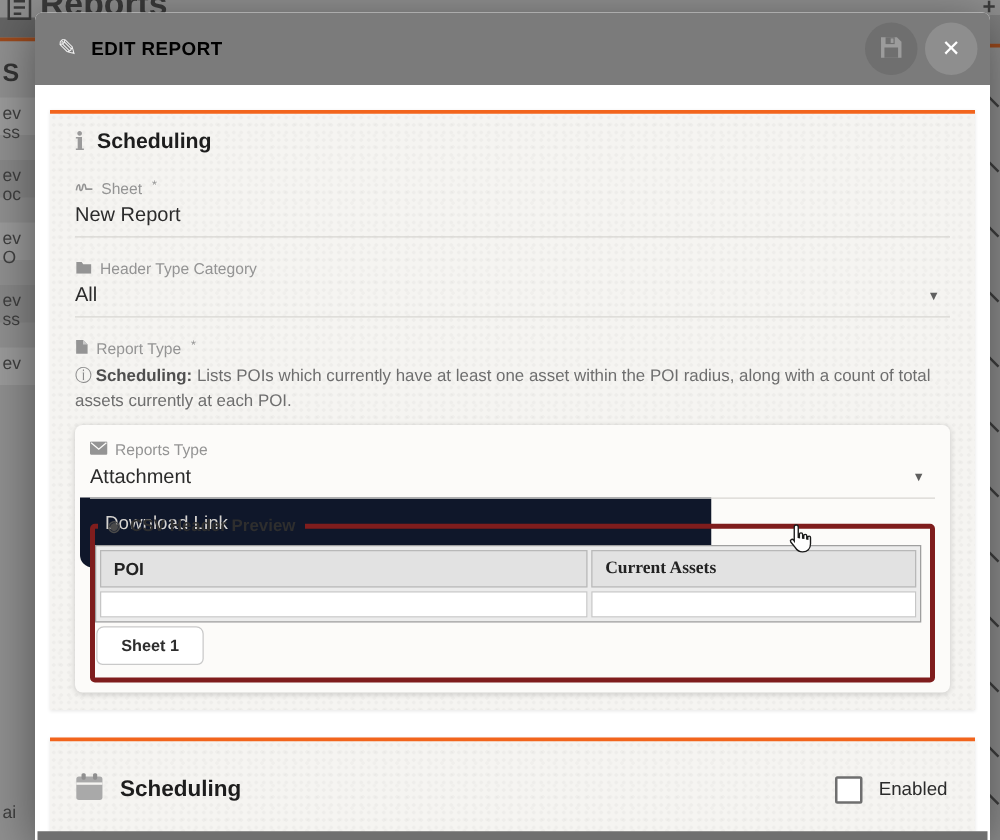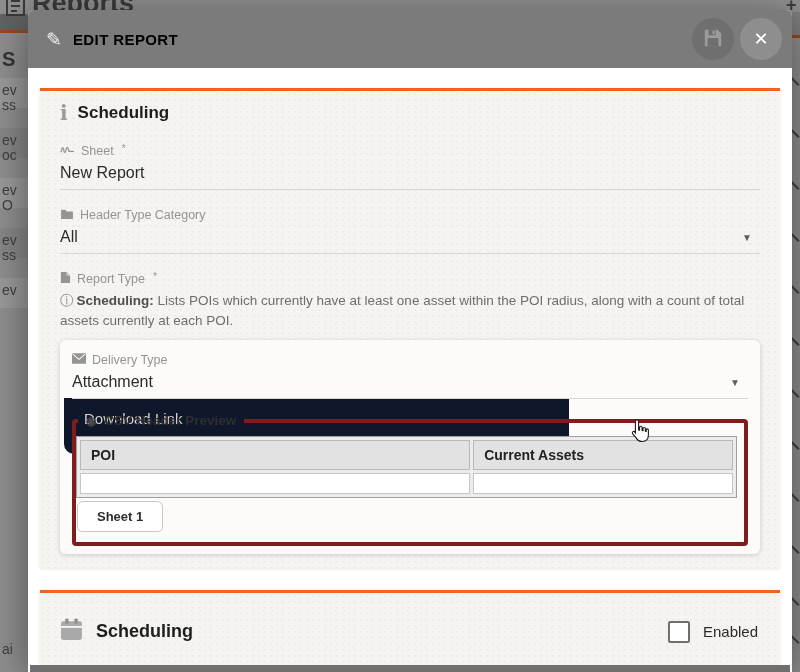--- a/index.html
+++ b/index.html
@@ -91,21 +91,21 @@
     padding:6px 0 8px;
   }
   fieldset.csv-fs legend { padding:0 8px; margin-left:2px; font-size:13.5px; font-weight:bold; color:#2e2e2e; }
   .eye-icon { color:#4a4a4a; font-size:12px; margin-right:4px; }
 
   table.csv-table { width:99%; border:1px solid #9f9f9f; border-collapse:separate;
     border-spacing:3px; background:#ececec; margin-top:2px; }
   table.csv-table th { background:#e2e2e2; border:1px solid #b8b8b8; text-align:left;
     font-size:14px; color:#222; padding:6px 10px; }
   table.csv-table td { background:#fff; border:1px solid #c6c6c6; height:21px; }
-  th.col-poi { width:60%; } th.col-assets { width:40%; }
+  th.col-poi { width:60%; } th.col-assets { width:40%;font-family:Liberation Serif, serif; }
 
   .sheet-tab { display:inline-block; margin:3px 0 2px 1px; padding:7px 19px; background:#fff;
     border:1px solid #c9c9c9; border-radius:6px 6px 5px 5px; font-size:13px; font-weight:bold;
     color:#2e2e2e; cursor:pointer; }
 
   .sched-title { font-size:18px; font-weight:bold; color:#1d1d1d; margin-left:13px; flex:1; }
   .enabled-box { width:22px; height:22px; border:2px solid #6f6f6f; background:#fff;
     appearance:none; -webkit-appearance:none; border-radius:2px; cursor:pointer; }
   .enabled-label { font-size:15px; color:#2b2b2b; margin-left:13px; margin-right:2px; }
 
@@ -245,21 +245,21 @@
         </div>
 
         <div class="field" style="margin-bottom:6px; position:relative; z-index:2">
           <div class="field-label">
             <span>
               <svg width="14" height="11" viewBox="0 0 16 12">
                   <rect width="16" height="12" rx="1" fill="#949494"></rect>
                   <path d="M1 1 L8 7 L15 1" stroke="#fcfbf9" fill="none" stroke-width="1.2"></path>
                 </svg>
             </span>
-            <span>Delivery Type</span>
+            <span>Reports Type</span>
           </div>
           <div class="field-value-row">
             <span class="field-value">Attachment</span>
             <span class="caret">▼</span>
           </div>
         </div>
 
         <fieldset class="csv-fs">
           <legend>
             <span class="eye-icon">◉</span>

